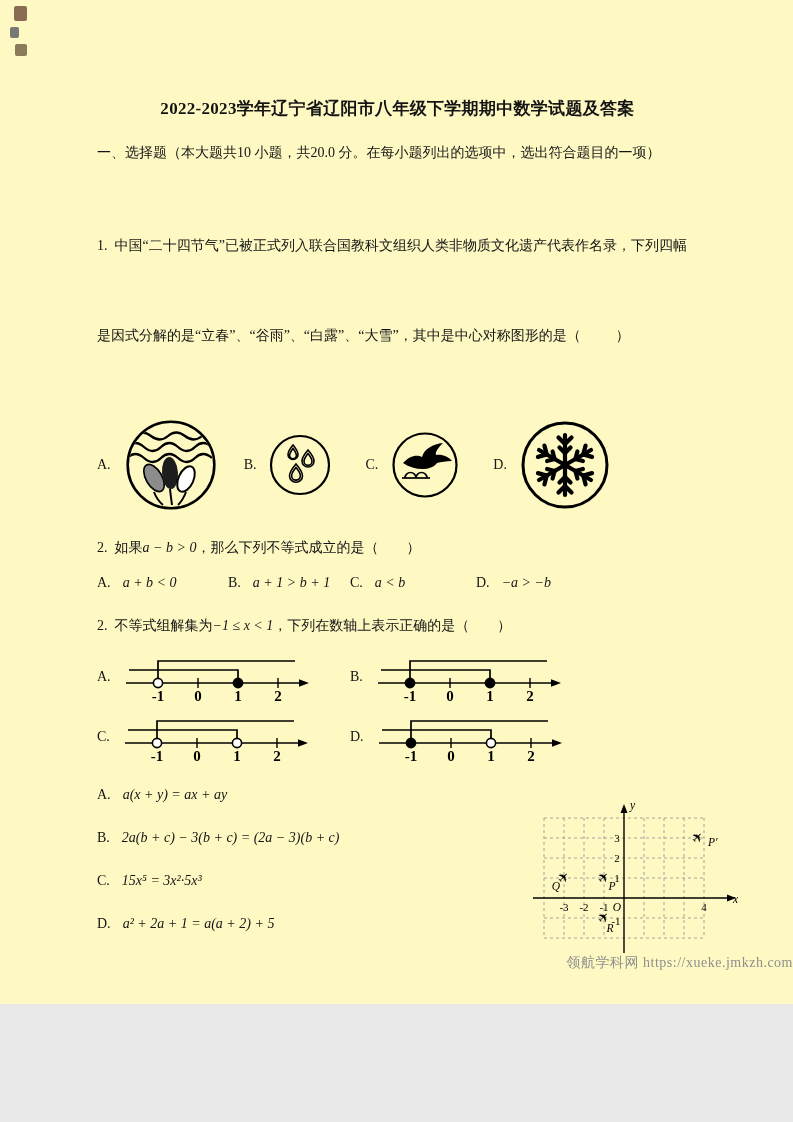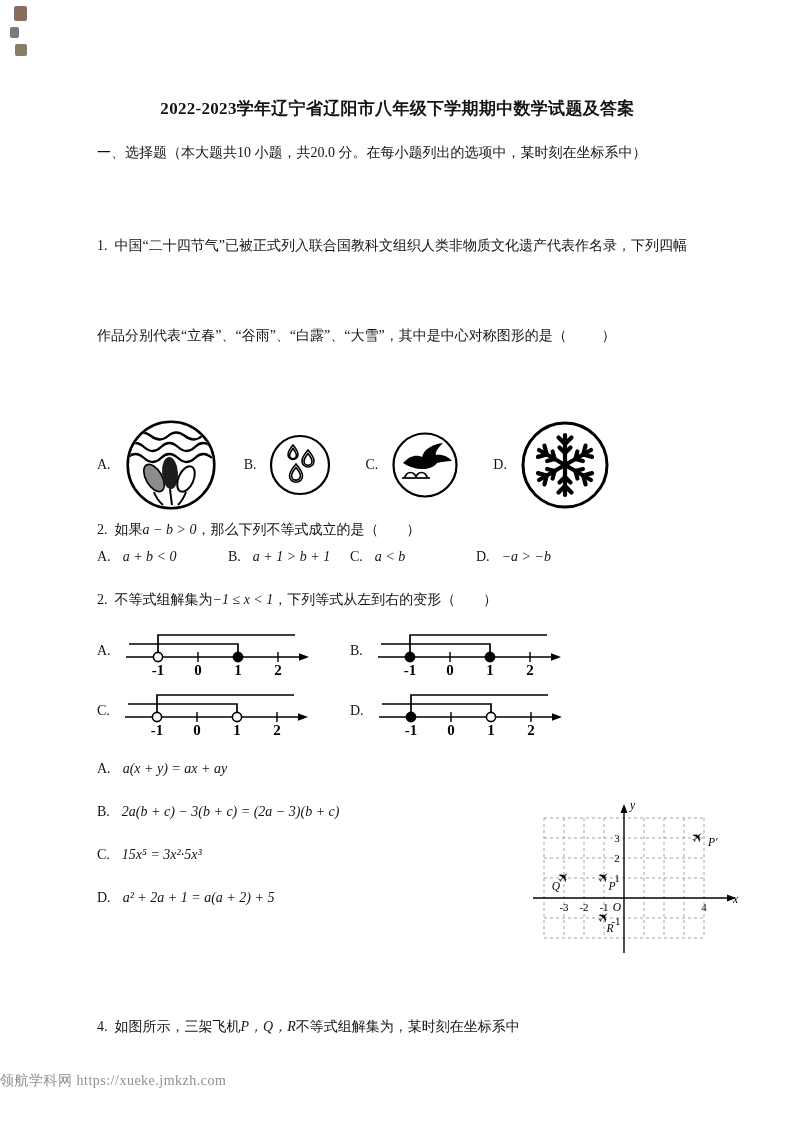--- a/index.html
+++ b/index.html
@@ -1,31 +1,31 @@
 <!DOCTYPE html>
 <html><head>
 <meta charset="utf-8">
 <style>
   html,body{margin:0;padding:0;background:#e8e8e8;}
-  .page{position:relative;width:793px;height:1122px;background:#ffffff;overflow:hidden;
+  .page{position:relative;width:793px;height:1004px;background:#fef9c3;overflow:hidden;
         font-family:"Liberation Serif","DejaVu Serif",serif;color:#141414;}
   .content{position:absolute;left:97px;top:97px;width:601px;font-size:14px;}
   .title{text-align:center;font-weight:700;font-size:17px;line-height:24px;letter-spacing:.3px;}
   .section{margin-top:22px;line-height:20px;white-space:pre-wrap;}
   .qtext{margin-top:8px;line-height:30px;white-space:pre-wrap;}
-  .qline{margin-top:4px;line-height:22px;white-space:pre-wrap;}
+  .qline{margin-top:22px;line-height:22px;white-space:pre-wrap;}
   .m{font-style:italic;}
   .olab{margin-right:12px;}
   
   .imgrow{display:flex;align-items:center;margin-top:4px;height:100px;}
   .icell{display:flex;align-items:center;}
   .icell .lab{margin-right:13px;}
   .c2{margin-left:26px;} .c3{margin-left:34px;} .c4{margin-left:34px;}
   
-  .optrow4{display:flex;margin-top:4px;height:24px;align-items:center;white-space:pre;}
+  .optrow4{display:flex;margin-top:12px;height:24px;align-items:center;white-space:pre;}
   .optrow4 .o1{width:131px;} .optrow4 .o2{width:122px;} .optrow4 .o3{width:126px;}
   
   .nlgrid{display:grid;grid-template-columns:253px auto;margin-top:14px;row-gap:4px;}
   .nlcell{display:flex;align-items:flex-start;height:56px;}
   .nlcell .olab{margin-top:18px;}
   .nlt{font-size:15px;font-weight:bold;text-anchor:middle;font-family:"Liberation Serif","DejaVu Serif",serif;}
   
   .q4stem{margin-top:12px;line-height:22px;white-space:pre-wrap;}
   .q4opt{height:43px;display:flex;align-items:center;white-space:pre;}
   
@@ -33,42 +33,42 @@
   .coordwrap{position:absolute;left:528px;top:786px;}
   .ct{font-size:11px;text-anchor:middle;font-family:"Liberation Serif","DejaVu Serif",serif;}
   .ci{font-size:11.5px;font-style:italic;text-anchor:middle;font-family:"Liberation Serif","DejaVu Serif",serif;}
   .cis{font-size:11.5px;font-style:italic;text-anchor:start;font-family:"Liberation Serif","DejaVu Serif",serif;}
   .pl{font-size:14px;text-anchor:middle;font-family:"DejaVu Sans",sans-serif;}
   
   .mk{position:absolute;border-radius:2px;opacity:.8;}
   .mk1{left:14px;top:6px;width:13px;height:15px;background:#6d4837;}
   .mk2{left:10px;top:27px;width:9px;height:11px;background:#555a60;}
   .mk3{left:15px;top:44px;width:12px;height:12px;background:#6d5a3f;}
-  .footer{position:absolute;left:0;right:0;bottom:32px;text-align:left;color:#8f8f8f;
+  .footer{position:absolute;left:0;right:0;bottom:32px;text-align:right;color:#8f8f8f;
           font-size:14px;letter-spacing:.5px;}
 </style>
 </head>
 <body>
 
 <div class="page">
 
   <div>
     <i class="mk mk1"></i>
     <i class="mk mk2"></i>
     <i class="mk mk3"></i>
   </div>
 
   <div class="content">
 
     <div class="title">2022-2023学年辽宁省辽阳市八年级下学期期中数学试题及答案</div>
-    <div class="section">一、选择题（本大题共10 小题，共20.0 分。在每小题列出的选项中，某时刻在坐标系中）</div>
+    <div class="section">一、选择题（本大题共10 小题，共20.0 分。在每小题列出的选项中，选出符合题目的一项）</div>
 
     <div class="qtext">
       <div>1.  中国“二十四节气”已被正式列入联合国教科文组织人类非物质文化遗产代表作名录，下列四幅</div>
-      <div>作品分别代表“立春”、“谷雨”、“白露”、“大雪”，其中是中心对称图形的是（          ）</div>
+      <div>是因式分解的是“立春”、“谷雨”、“白露”、“大雪”，其中是中心对称图形的是（          ）</div>
     </div>
 
     <div class="imgrow">
       <div class="icell">
         <span class="lab">A.</span>
         <svg width="94" height="94" viewBox="0 0 94 94">
           <defs>
               <clipPath id="cpA">
                 <circle cx="47" cy="47" r="42"></circle>
               </clipPath>
@@ -140,21 +140,21 @@
     </div>
 
     <div class="qline"><span>2.  如果</span><span class="m">a − b &gt; 0</span><span>，那么下列不等式成立的是（        ）</span></div>
     <div class="optrow4">
       <span class="o1"><span class="olab">A.</span><span class="m">a + b &lt; 0</span></span>
       <span class="o2"><span class="olab">B.</span><span class="m">a + 1 &gt; b + 1</span></span>
       <span class="o3"><span class="olab">C.</span><span class="m">a &lt; b</span></span>
       <span class="o4"><span class="olab">D.</span><span class="m">−a &gt; −b</span></span>
     </div>
 
-    <div class="qline" style="margin-top:20px;"><span>2.  不等式组解集为</span><span class="m">−1 ≤ x &lt; 1</span><span>，下列等式从左到右的变形（        ）</span></div>
+    <div class="qline" style="margin-top:20px;"><span>2.  不等式组解集为</span><span class="m">−1 ≤ x &lt; 1</span><span>，下列在数轴上表示正确的是（        ）</span></div>
 
     <div class="nlgrid">
       <div class="nlcell">
         <span class="olab">A.</span>
         <svg width="192" height="54" viewBox="0 0 192 54">
           <line x1="3" y1="32" x2="178" y2="32" stroke="#000" stroke-width="1.6"></line>
           <polygon points="186,32 176,28.2 176,35.8" fill="#000"></polygon>
           <line x1="75" y1="27" x2="75" y2="37" stroke="#000" stroke-width="1.4"></line>
           <line x1="155" y1="27" x2="155" y2="37" stroke="#000" stroke-width="1.4"></line>
           <polyline points="35,30 35,10 172,10" fill="none" stroke="#000" stroke-width="1.7"></polyline>

